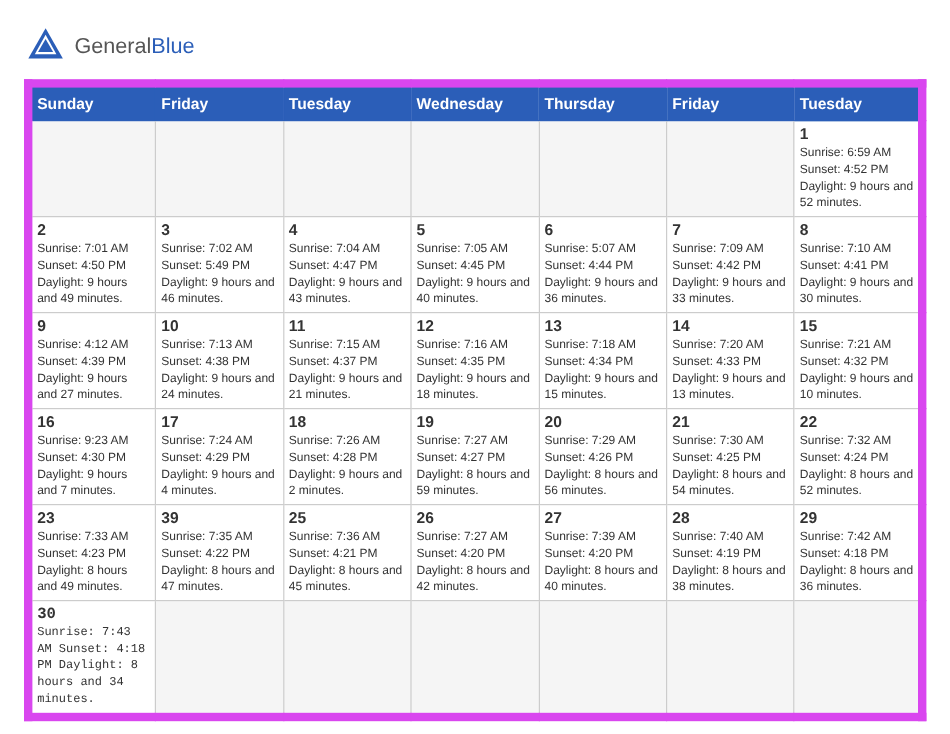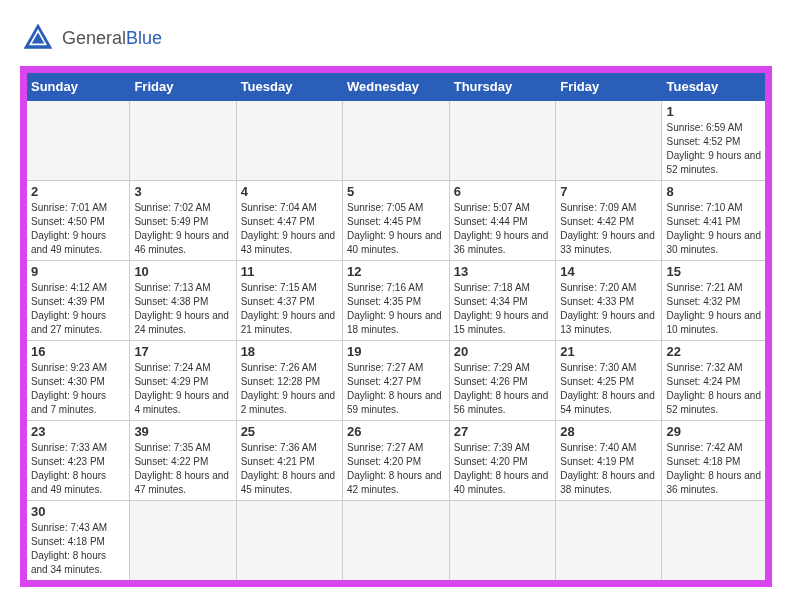--- a/index.html
+++ b/index.html
@@ -80,20 +80,21 @@
       display: block;
       margin-bottom: 2px;
     }
     .day-info {
       font-size: 10px;
       line-height: 1.4;
       color: #333;
     }
     .last-row td {
       height: 60px;
+      font-family: Liberation Mono, monospace;
     }
   </style>
 </head>
 <body>
 
 <div class="page">
   <div class="header">
     <div class="logo">
       <svg class="logo-icon" viewBox="0 0 40 40">
         <polygon points="20,4 36,32 4,32" fill="#2b5eb8"></polygon>
@@ -232,21 +233,21 @@
           </td>
           <td>
             <span class="day-number">17</span>
             <div class="day-info">Sunrise: 7:24 AM
 Sunset: 4:29 PM
 Daylight: 9 hours and 4 minutes.</div>
           </td>
           <td>
             <span class="day-number">18</span>
             <div class="day-info">Sunrise: 7:26 AM
-Sunset: 12:28 PM
+Sunset: 4:28 PM
 Daylight: 9 hours and 2 minutes.</div>
           </td>
           <td>
             <span class="day-number">19</span>
             <div class="day-info">Sunrise: 7:27 AM
 Sunset: 4:27 PM
 Daylight: 8 hours and 59 minutes.</div>
           </td>
           <td>
             <span class="day-number">20</span>

